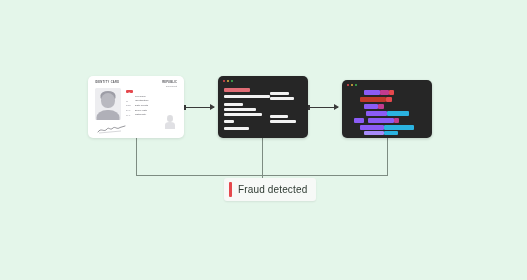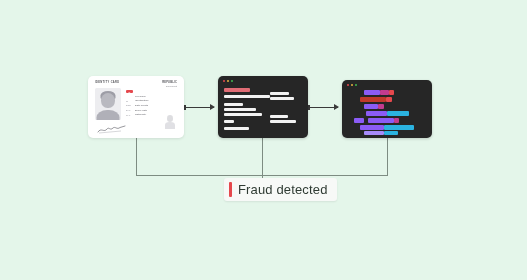--- a/index.html
+++ b/index.html
@@ -110,21 +110,21 @@
   
   .callout{
     position:absolute;background:#f7f9f7;border-radius:3px;
     display:flex;align-items:center;
     box-shadow:0 1px 2px rgba(0,0,0,.08);
     padding:4px 9px 4px 5px;
   }
   .callout .mark{
     width:3px;height:15px;background:#e5484d;border-radius:1px;margin-right:6px;
   }
-  .callout .txt{font-size:13px;color:#2f3b33;letter-spacing:.15px;white-space:nowrap;}
+  .callout .txt{font-size:10px;color:#2f3b33;letter-spacing:.15px;white-space:nowrap;}
 </style>
 </head>
 <body>
 
 <div id="canvas">
 
   <div class="conn conn-v" style="left:136px;top:138px;height:37px;"></div>
   <div class="conn conn-v" style="left:387px;top:138px;height:37px;"></div>
   <div class="conn conn-h" style="left:136px;top:175px;width:252px;"></div>
   <div class="conn conn-v" style="left:262px;top:138px;height:47px;"></div>

